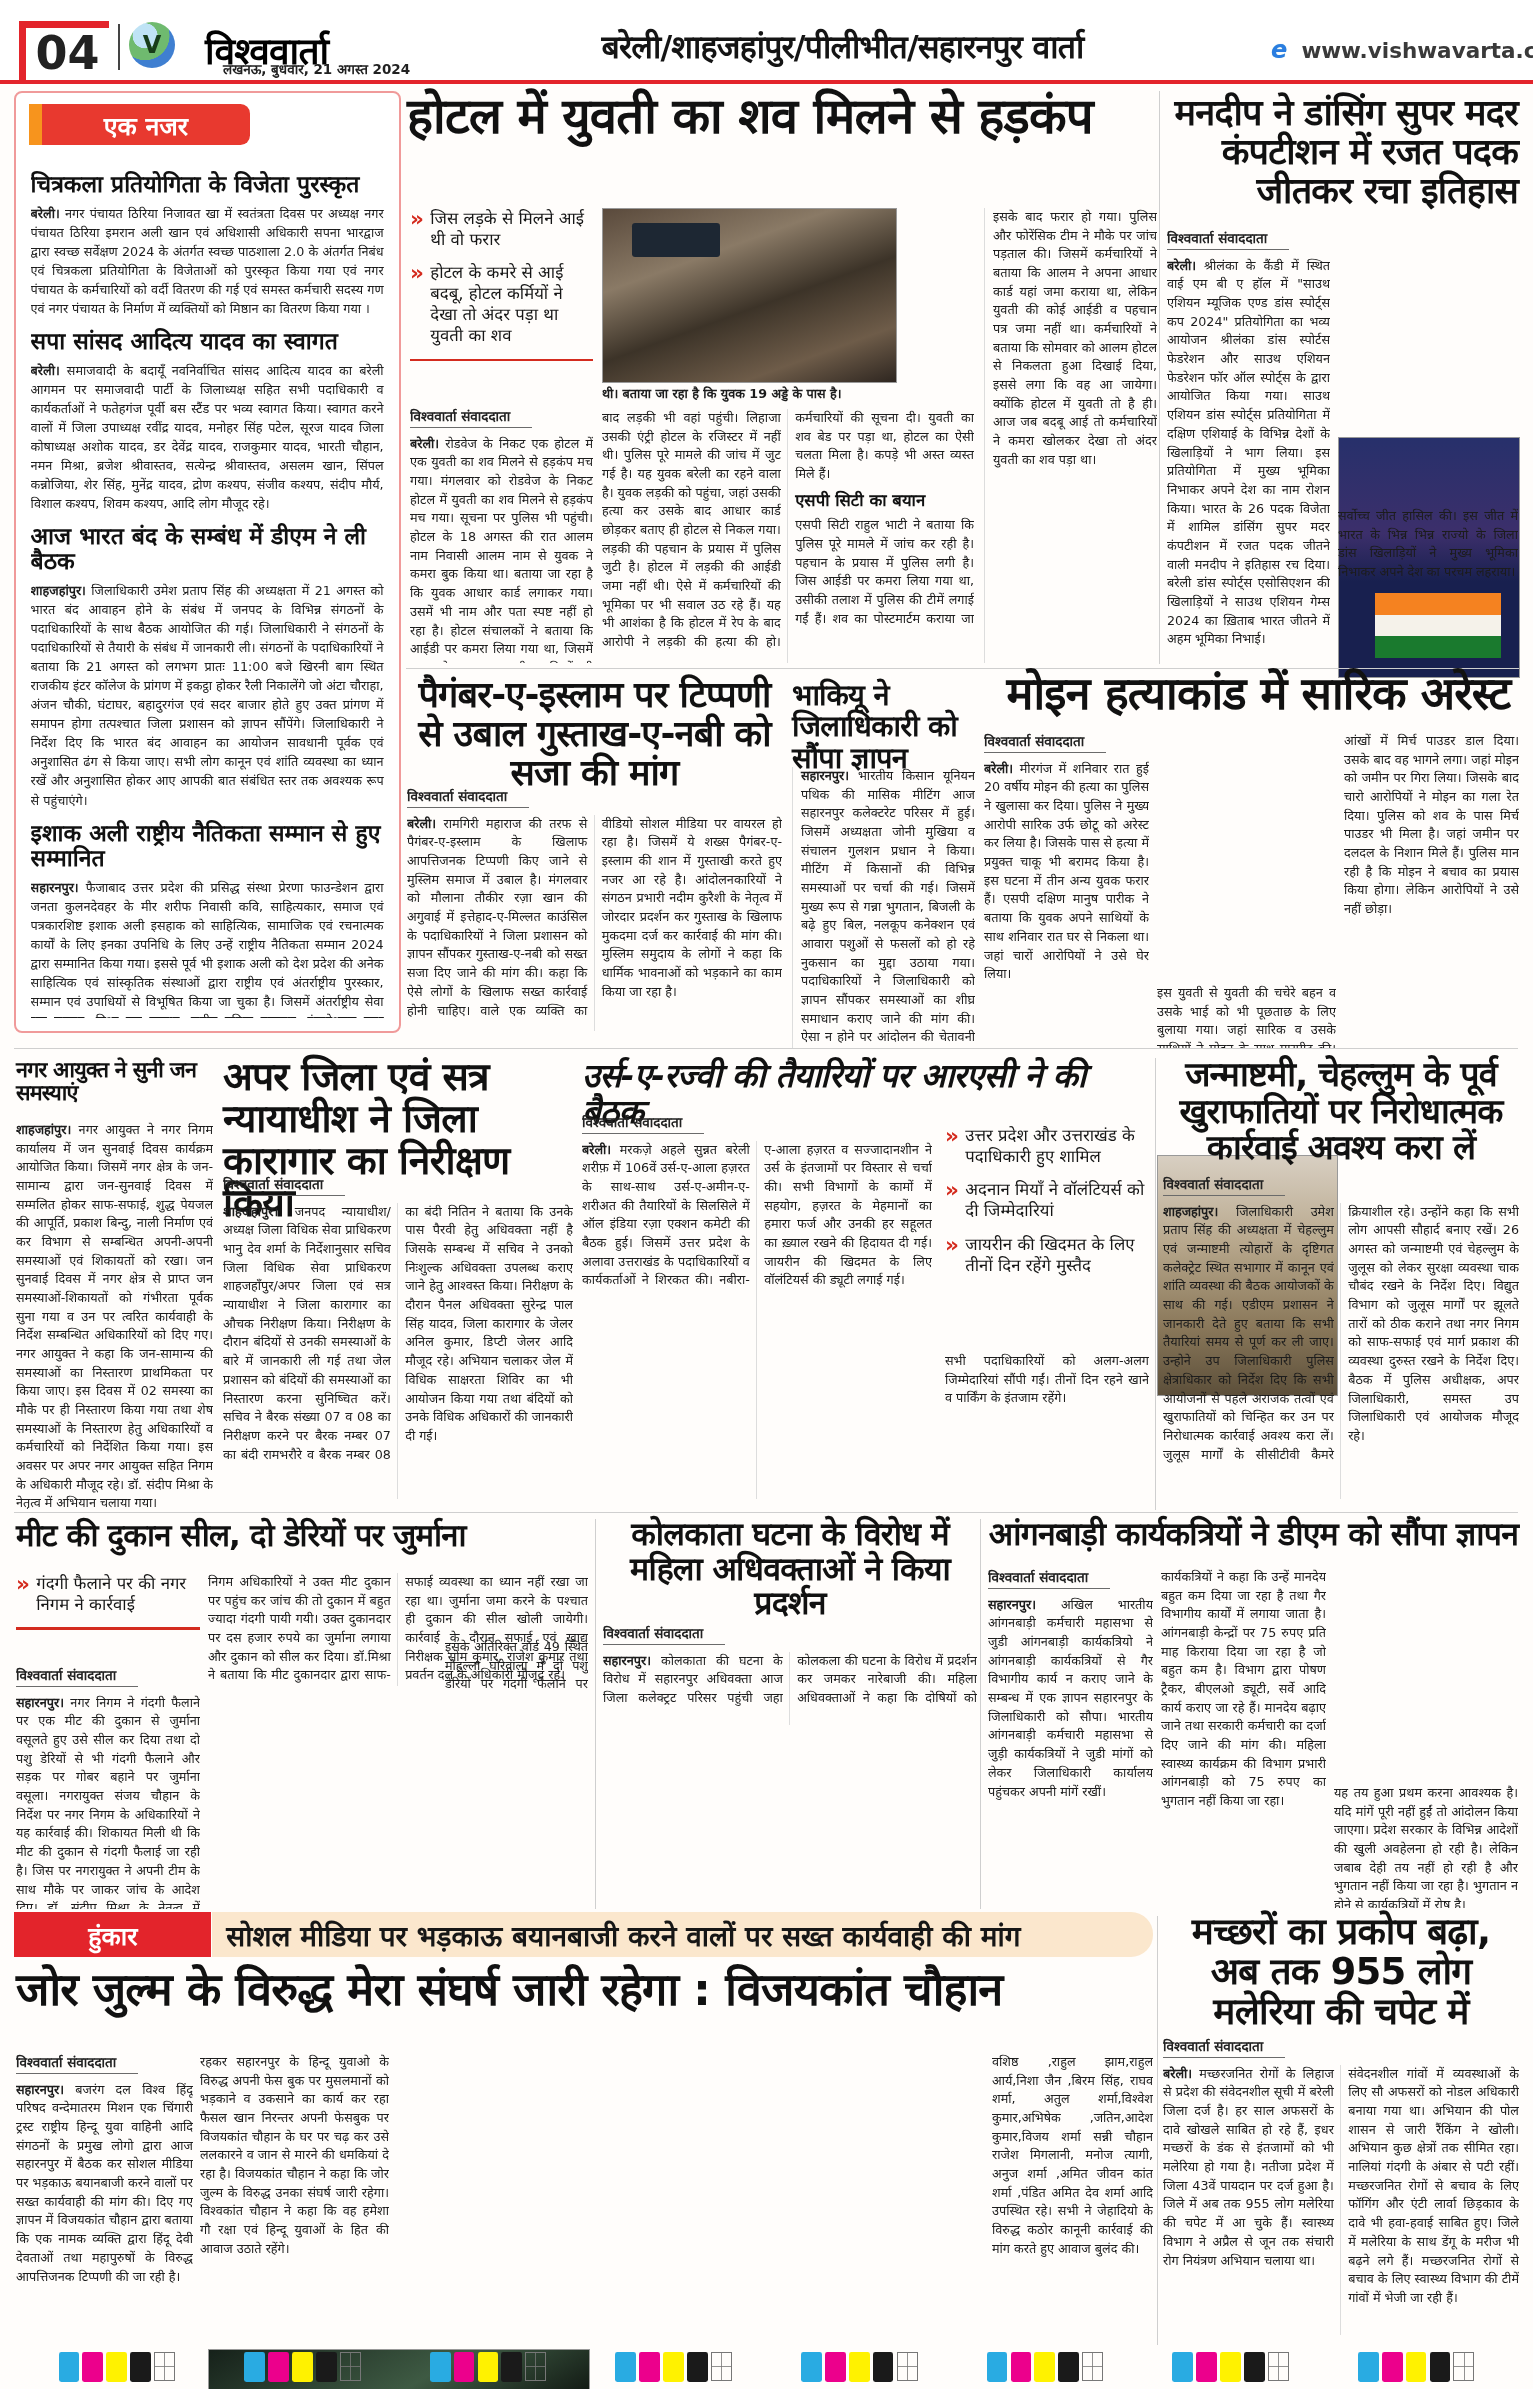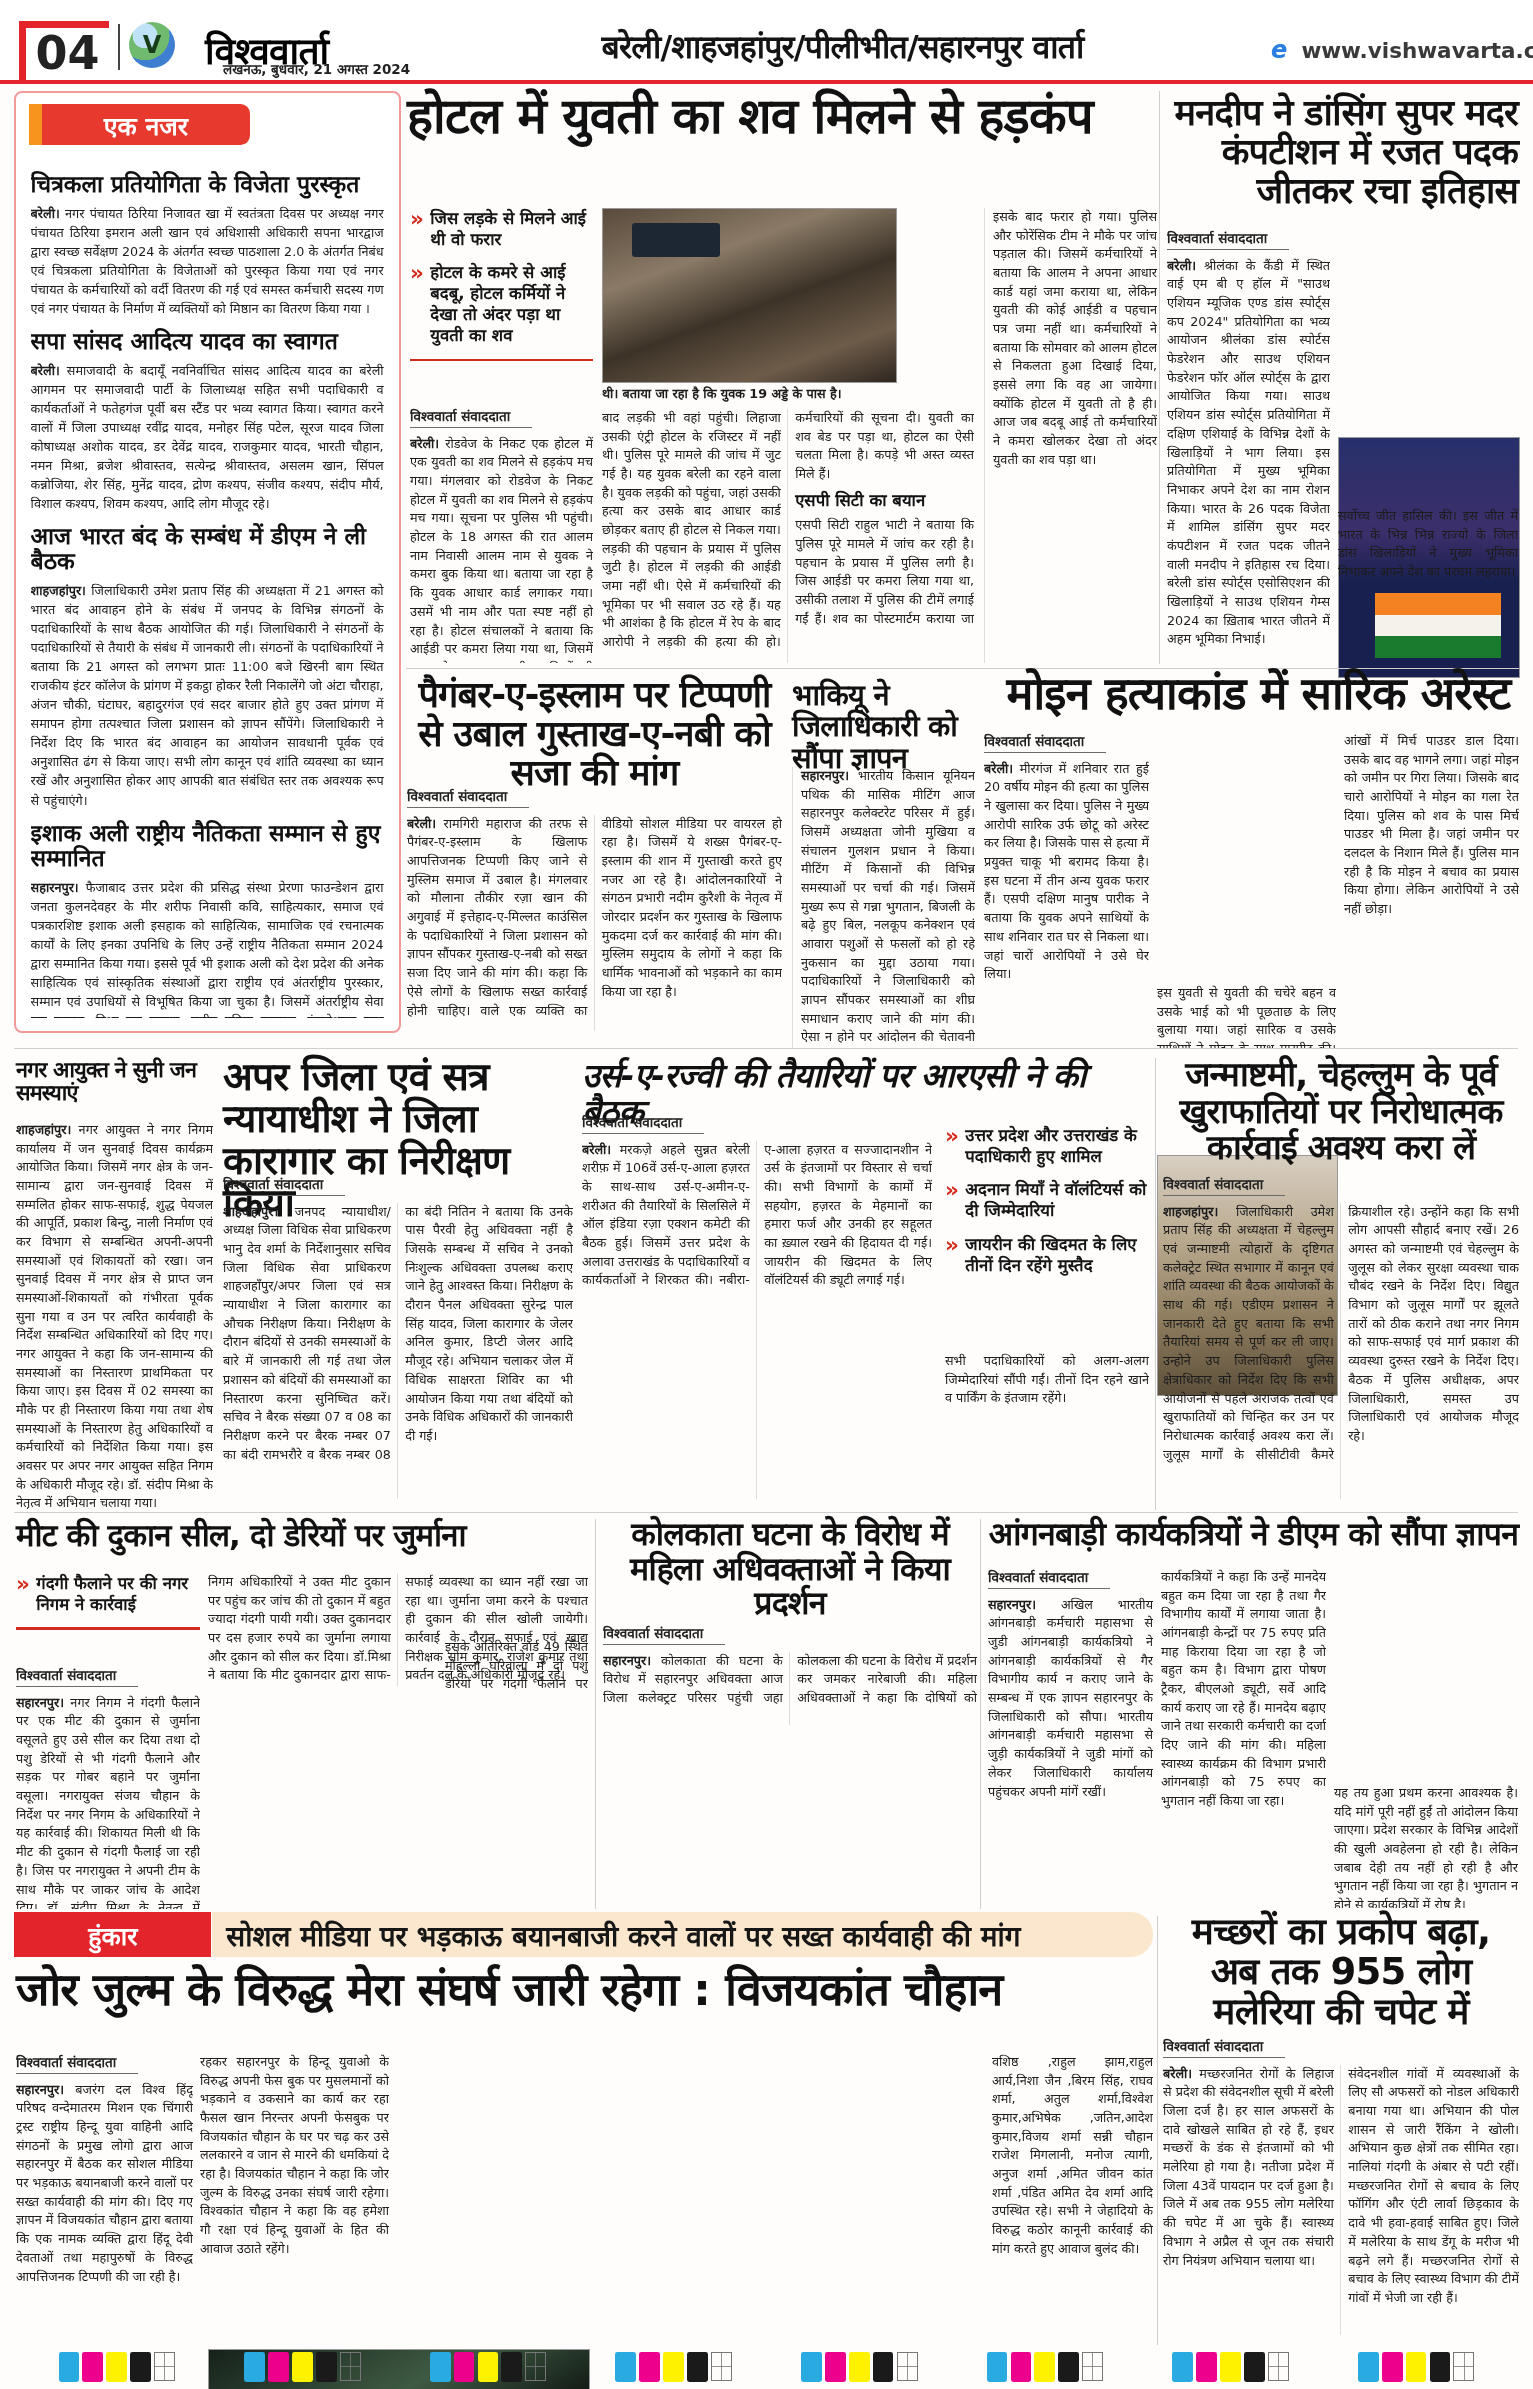--- a/index.html
+++ b/index.html
@@ -32,21 +32,21 @@
   
   .hl{font-weight:bold;color:#111;line-height:1.08;letter-spacing:-0.8px;margin:0;}
   .byline{font-weight:bold;font-size:13.5px;border-bottom:1.6px solid #6b6b6b;display:inline-block;padding:0 22px 2.4px 0;margin-bottom:6.4px;color:#222;}
   .body{font-size:12.7px;line-height:1.47;text-align:justify;overflow:hidden;}
   .body p{margin:0 0 4.8px 0;}
   .dl{font-weight:bold;}
   .subhead{font-size:16.7px;font-weight:bold;margin:4.8px 0 3.2px 0;color:#111;}
   .cols2{column-count:2;column-gap:14.3px;column-rule:0.8px solid #ddd;}
   .bul{display:flex;gap:6.4px;margin:0 0 12.7px 0;}
   .bul .chv{color:#d42b1e;font-size:21.5px;font-weight:bold;line-height:1;}
-  .bul .bt{font-size:16.7px;font-weight:bold;line-height:1.25;color:#161616;}
+  .bul .bt{font-size:16.7px;font-weight:normal;line-height:1.25;color:#161616;}
   .reddiv{height:2.4px;background:#d42b1e;margin:4.8px 0 11px 0;}
   .photo{background:#888;border:0.8px solid #999;overflow:hidden;position:relative;}
   .hline{background:#cfcfcf;height:0.8px;}
   .vline{background:#cfcfcf;width:0.8px;}
   
   .hunk-red{left:14.3px;top:1912px;width:197px;height:45px;background:#e3242b;color:#fff;font-size:25px;font-weight:bold;
             display:flex;align-items:center;justify-content:center;}
   .hunk-cream{left:212px;top:1912px;width:941px;height:45px;background:#fbe7cd;border-radius:0 22px 22px 0;
               display:flex;align-items:center;font-size:28px;font-weight:bold;color:#161616;padding-left:14.3px;box-sizing:border-box;}
   

